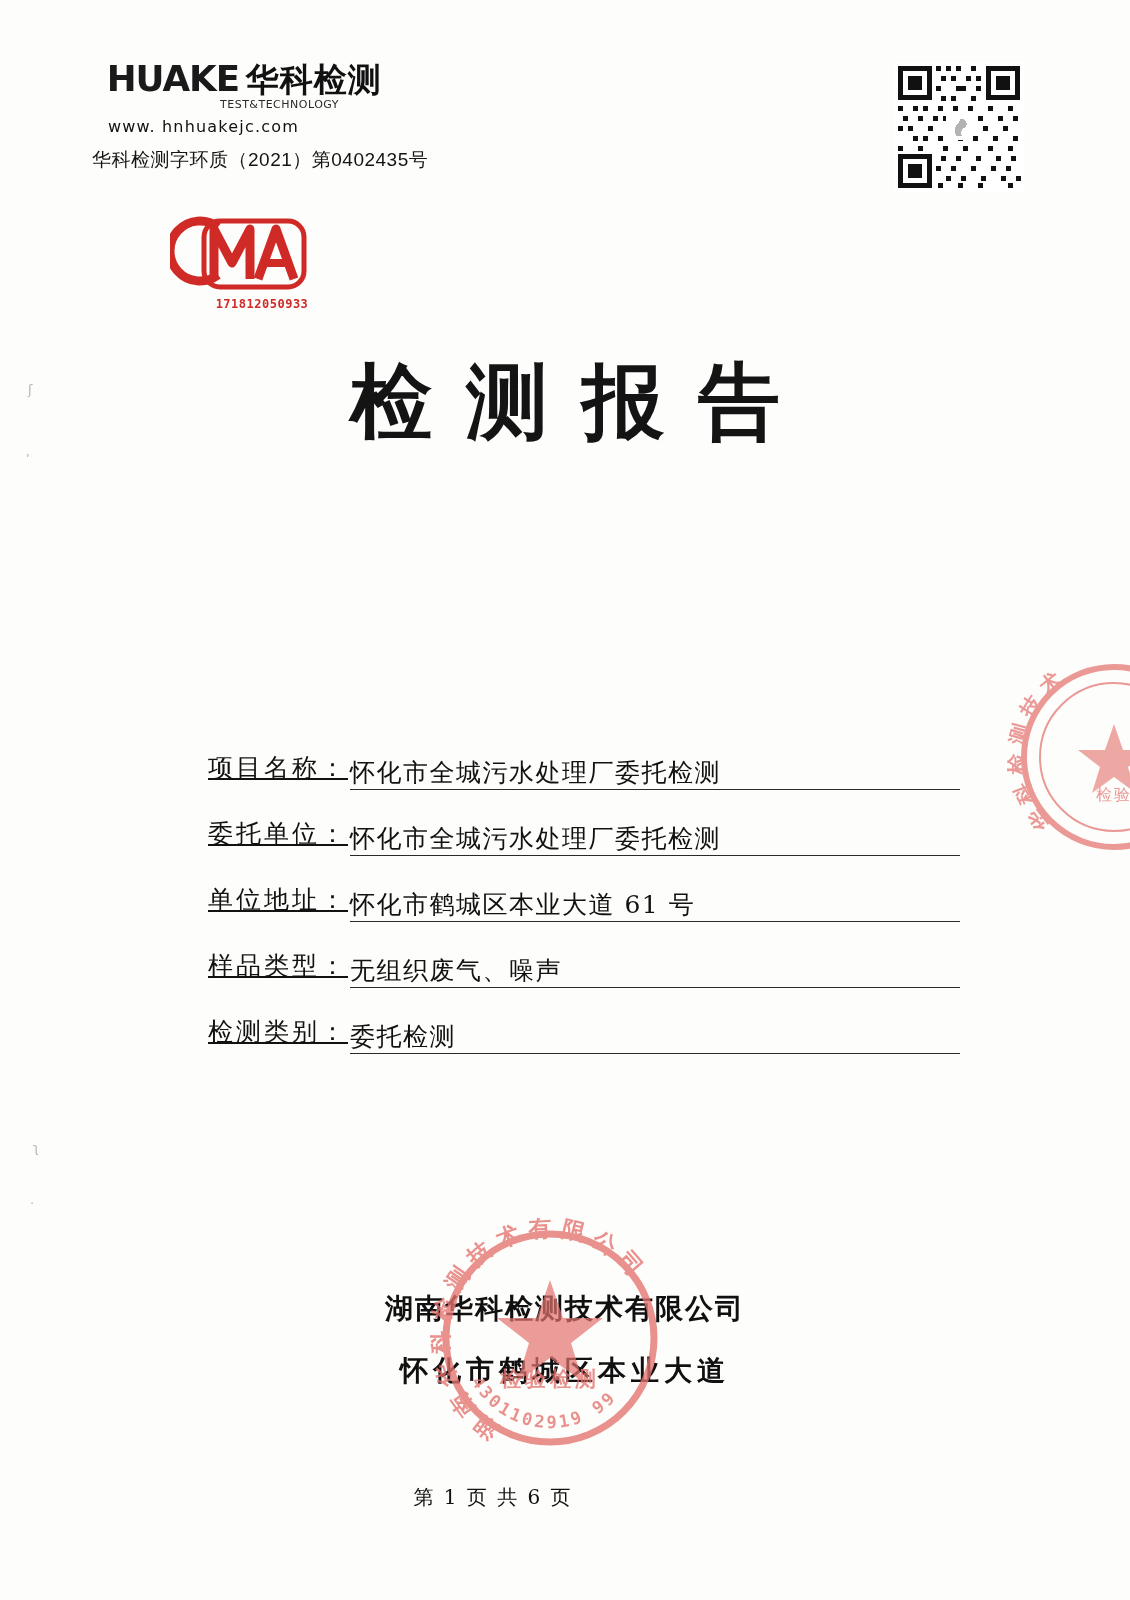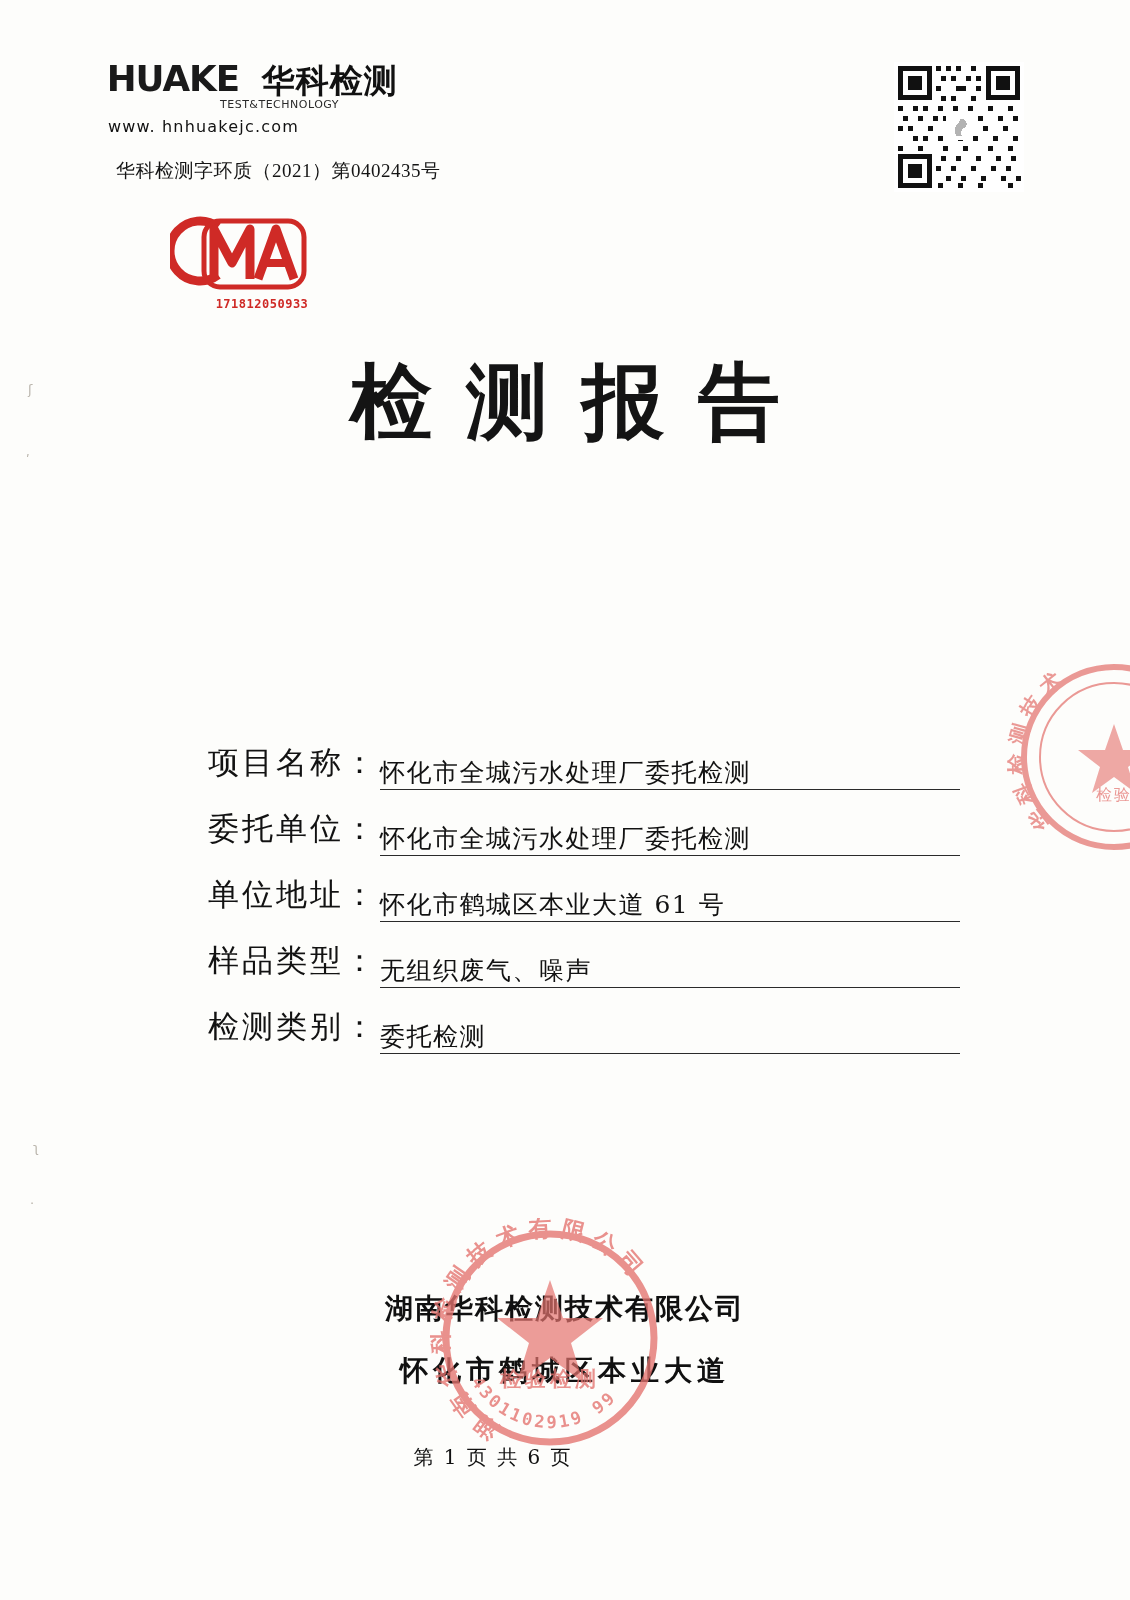--- a/index.html
+++ b/index.html
@@ -20,22 +20,22 @@
 
   
   .logo-block {
     position: absolute;
     left: 108px;
     top: 62px;
     width: 300px;
   }
   .logo-row {
     display: flex;
-    align-items: flex-end;
-    gap: 24px;
+    align-items: center;
+    gap: 8px;
   }
   .logo-huake {
     font-family: "DejaVu Sans", sans-serif;
     font-weight: 700;
     font-size: 35px;
     letter-spacing: -1px;
     color: #1a1a1a;
     line-height: 1;
     transform: scaleX(1.02);
   }
@@ -60,26 +60,25 @@
     font-size: 16px;
     color: #111;
     letter-spacing: 1.2px;
     margin-top: 6px;
   }
 
   
   .report-no {
     position: absolute;
     left: 92px;
-    top: 158px;
+    top: 147px;
     font-size: 19px;
     color: #141414;
     letter-spacing: .5px;
-    font-family: Liberation Serif, serif;
-    margin-left: 24px;
+    font-family: Liberation Sans, sans-serif;
   }
 
   
   .cma {
     position: absolute;
     left: 170px;
     top: 205px;
     width: 172px;
     height: 120px;
   }
@@ -127,26 +126,27 @@
     left: 208px;
     top: 724px;
     width: 752px;
   }
   .field-row {
     display: flex;
     align-items: flex-end;
     height: 66px;
   }
   .field-label {
-    font-size: 31px;
+    font-size: 25px;
     color: #121212;
     letter-spacing: 3px;
     white-space: nowrap;
     padding-bottom: 6px;
     font-family: "DejaVu Serif", serif;
+    text-decoration: underline;
   }
   .field-value-wrap {
     flex: 1;
     border-bottom: 1.6px solid #2a2a2a;
     margin-left: 2px;
   }
   .field-value {
     font-size: 25px;
     color: #121212;
     letter-spacing: 1.5px;
@@ -195,21 +195,21 @@
     top: 650px;
     width: 215px;
     height: 215px;
     opacity: .72;
   }
 
   
   .footer {
     position: absolute;
     left: 0;
-    top: 1444px;
+    top: 1484px;
     width: 986px;
     text-align: center;
     font-size: 20px;
     letter-spacing: 2px;
     color: #111;
     font-family: "DejaVu Serif", serif;
   }
 
   .left-marks span {
     position: absolute;

